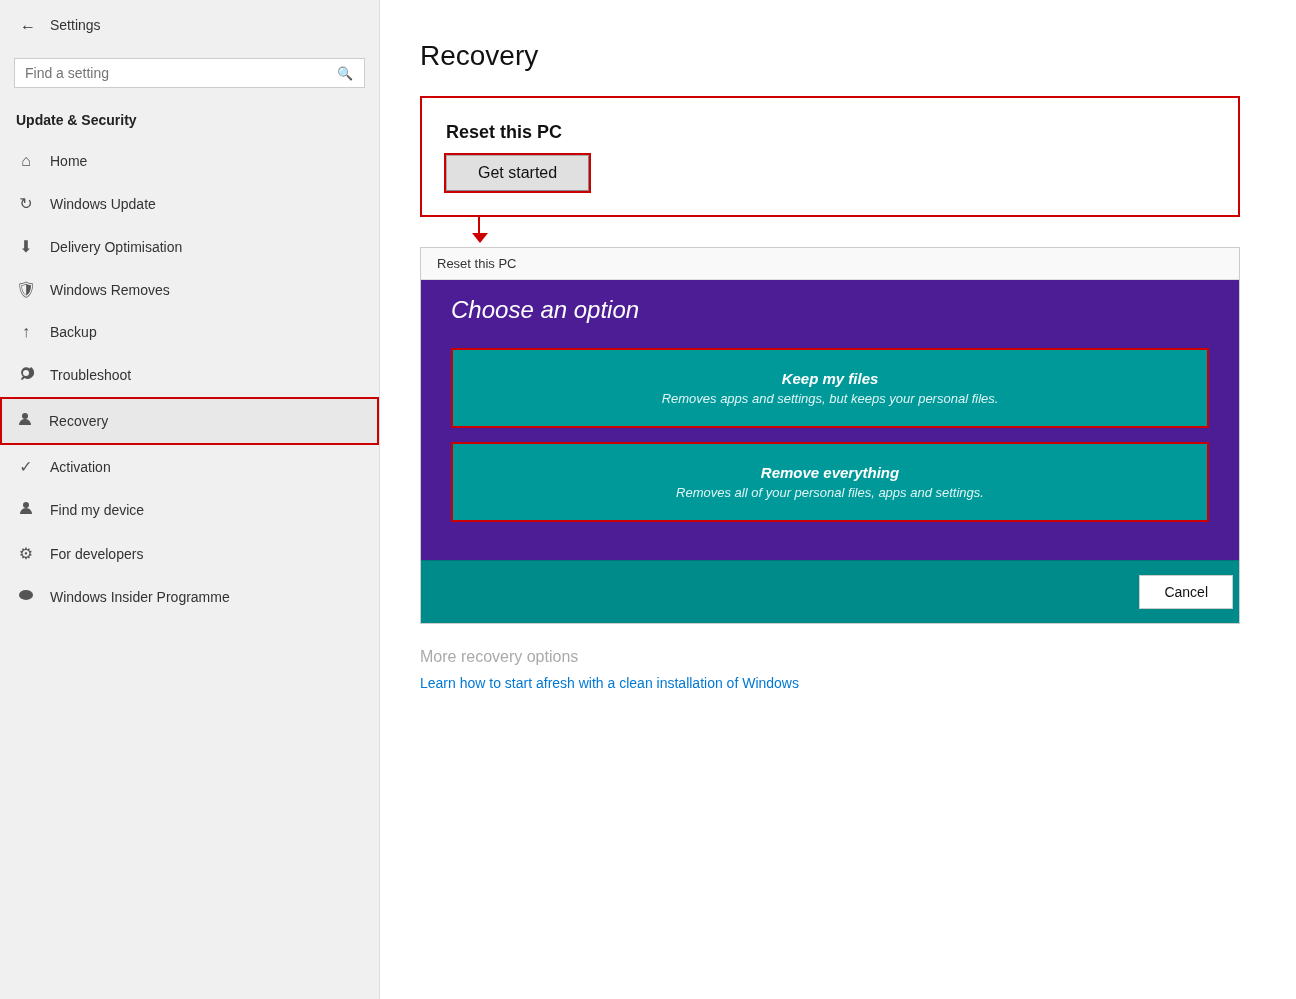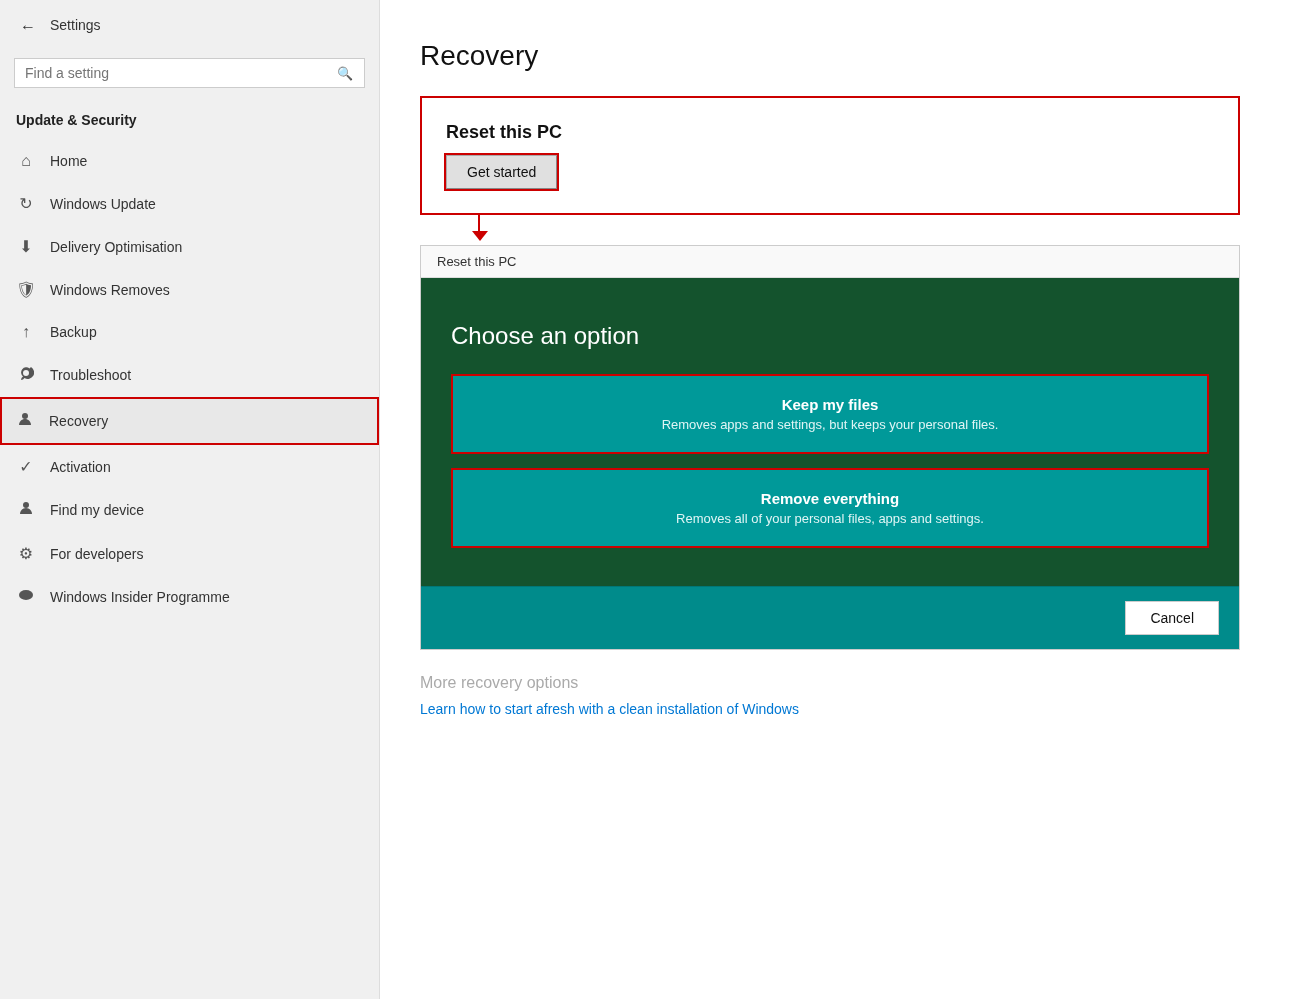--- a/index.html
+++ b/index.html
@@ -117,22 +117,22 @@
       font-size: 14px;
       color: #444;
       line-height: 1.5;
       margin-bottom: 18px;
     }
     .get-started-btn {
       background: #e0e0e0;
       border: 1px solid #aaa;
       border-bottom-color: #888;
       border-right-color: #888;
-      padding: 8px 20px;
-      font-size: 14px;
+      padding: 8px 31px;
+      font-size: 16px;
       cursor: pointer;
       font-family: 'Segoe UI', sans-serif;
       color: #111;
       outline: 2px solid #cc0000;
     }
 
     
     .reset-dialog {
       max-width: 820px;
       border: 1px solid #ccc;
@@ -140,22 +140,23 @@
       margin-top: 0;
     }
     .reset-dialog-header {
       padding: 8px 16px;
       border-bottom: 1px solid #ddd;
       font-size: 13px;
       color: #333;
       background: #f9f9f9;
     }
     .reset-dialog-body {
-      background: #14532d;
-      padding: 44px 30px 24px 30px;
+      background: #4c1d95;
+      padding: 16px 30px 24px 30px;
+      font-style: italic;
     }
     .choose-option-title {
       font-size: 24px;
       color: #fff;
       font-weight: 300;
       margin-bottom: 24px;
     }
     .option-card {
       border: 2px solid #cc0000;
       background: #009999;
@@ -169,21 +170,21 @@
       font-weight: 700;
       color: #fff;
       margin-bottom: 4px;
     }
     .option-card-desc {
       font-size: 13px;
       color: #dff5f5;
     }
     .reset-dialog-footer {
       background: #008b8b;
-      padding: 14px 20px;
+      padding: 14px 6px;
       display: flex;
       justify-content: flex-end;
       border-top: 1px solid #007777;
     }
     .cancel-btn {
       background: #fff;
       border: 1px solid #ccc;
       padding: 8px 24px;
       font-size: 14px;
       cursor: pointer;

